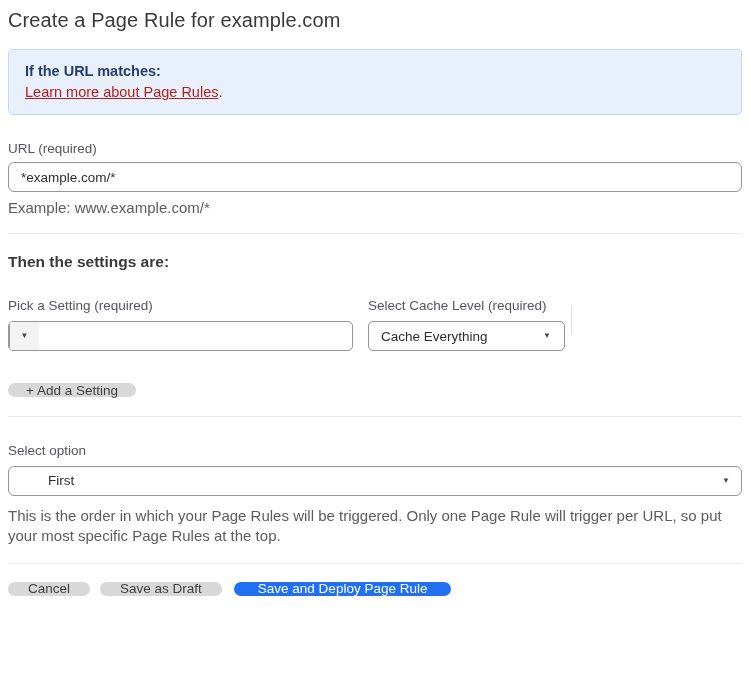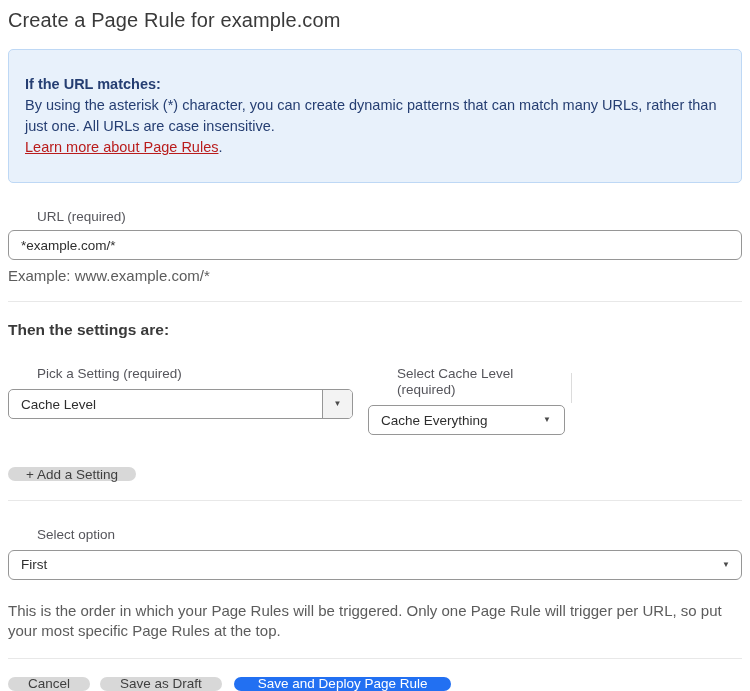--- a/index.html
+++ b/index.html
@@ -16,31 +16,31 @@
     margin-top: 9px;
     font-size: 20px; font-weight: normal; color: #3a3a3a;
     letter-spacing: .1px;
   }
 
   .info-box {
     margin-top: 17px;
     background: #e8f1fb;
     border: 1px solid #bed8f5;
     border-radius: 5px;
-    padding: 24px 16px;
+    padding: 11px 16px;
     font-size: 14.5px; line-height: 21px;
     color: #253e72;
   }
   .info-box .info-heading { font-weight: bold; }
   .info-box a.info-link {
     color: #b91c1c; text-decoration: underline; cursor: pointer;
   }
 
   .field-label {
-    font-size: 13.5px; color: #55555b; line-height: 16px; margin-left: 29px;
+    font-size: 13.5px; color: #55555b; line-height: 16px;
   }
   .label-url { margin-top: 26px; }
 
   .text-input {
     margin-top: 5px;
     width: 100%; height: 30px;
     border: 1px solid #969696; border-radius: 6px;
     padding: 0 12px;
     font-family: "Liberation Sans", sans-serif;
     font-size: 13.5px; color: #2e2e2e;
@@ -104,57 +104,56 @@
   .label-order { margin-top: 26px; }
 
   .select-full {
     margin-top: 7px;
     width: 100%; height: 30px;
     border: 1px solid #969696; border-radius: 6px;
     background: #fff;
     display: flex; align-items: center;
     font-size: 13.5px; color: #2e2e2e;
     cursor: pointer;
+    padding-left: 27px;
   }
   .select-full .dd-value { flex: 1; padding: 0 12px; }
   .select-full .dd-arrow-inline { padding-right: 11px; display: flex; align-items: center; }
 
-  .order-helper { margin-top: 21px; max-width: 734px; }
+  .order-helper { margin-top: 10px; max-width: 734px; }
 
   .actions-row { margin-top: 18px; display: flex; align-items: center; }
   .btn-cancel { padding: 0 20px; }
   .btn-draft { margin-left: 10px; padding: 0 20px; }
   .btn-deploy { margin-left: 12px; padding: 0 24px; background: #2270f2; color: #ffffff; }
 </style>
 </head>
 <body>
 
 <div class="container">
 
   <h1 class="page-title">Create a Page Rule for example.com</h1>
 
   <div class="info-box">
     <div class="info-heading">If the URL matches:</div>
-    <div class="info-body">By using the asterisk (*) character, you can create dynamic patterns that can match many URLs, rather than just one. All URLs are case insensitive.</div>
     <div><a class="info-link">Learn more about Page Rules</a><span>.</span></div>
   </div>
 
   <div class="field-label label-url">URL (required)</div>
   <input class="text-input" type="text" value="*example.com/*" style="">
   <div class="helper-text">Example: www.example.com/*</div>
 
   <hr class="divider">
 
   <div class="section-heading">Then the settings are:</div>
 
   <div class="settings-row">
     <div class="settings-col-1">
       <div class="field-label">Pick a Setting (required)</div>
       <div class="dropdown">
-        <span class="dd-value">Cache Level</span>
         <span class="dd-arrow-box">
             <span class="arrow-glyph">▼</span>
           </span>
       </div>
     </div>
     <div class="col2-wrap">
       <div class="settings-col-2">
         <div class="field-label">Select Cache Level (required)</div>
         <div class="dropdown">
           <span class="dd-value">Cache Everything</span>

